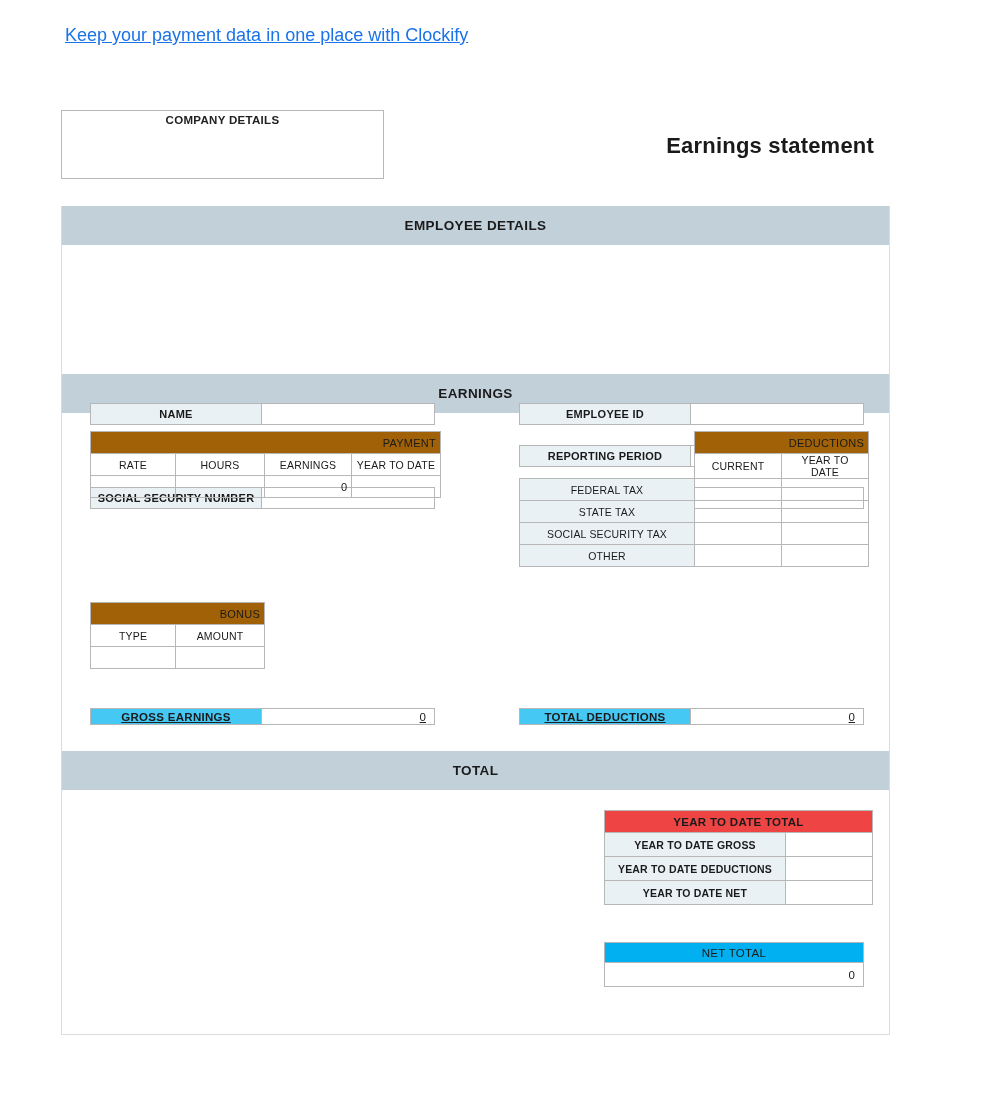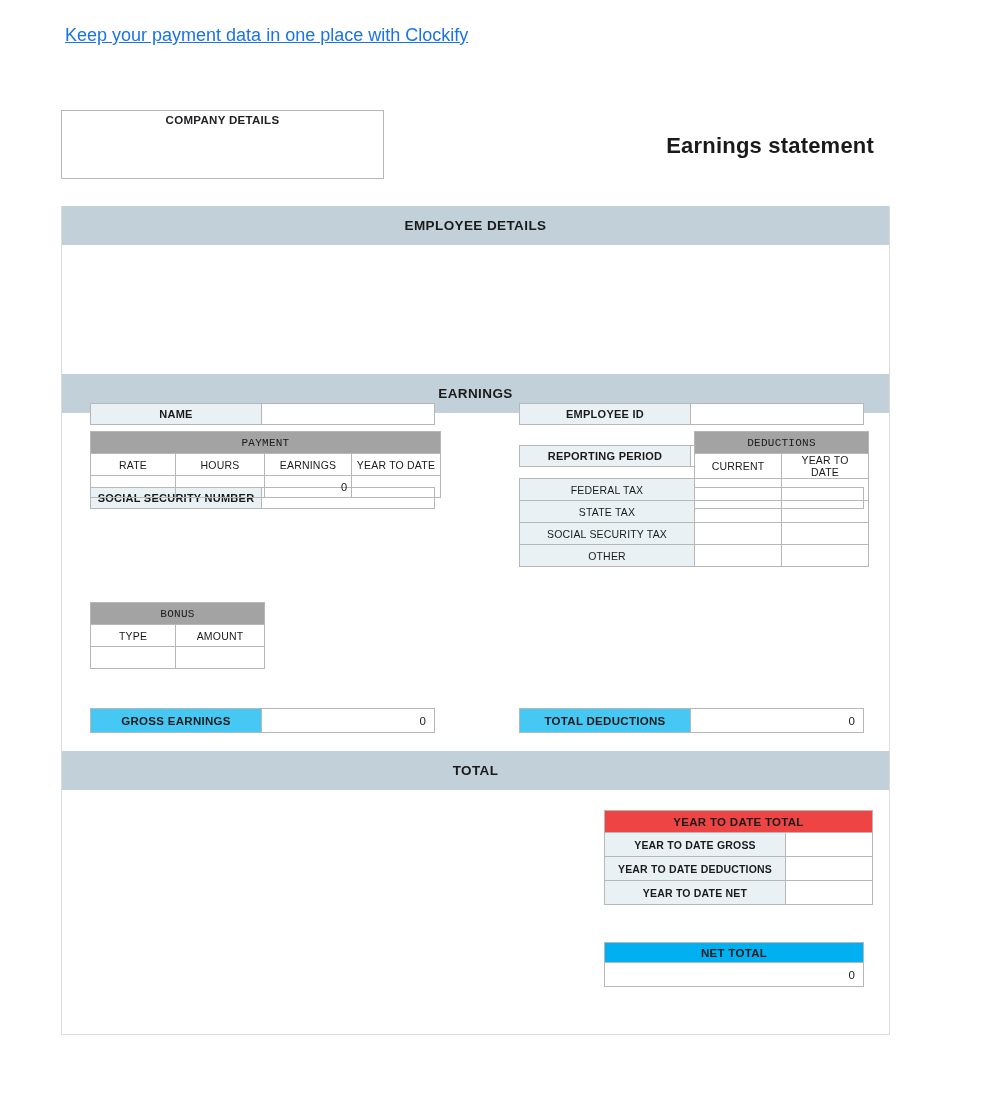--- a/index.html
+++ b/index.html
@@ -139,25 +139,24 @@
     font-size: 11px;
   }
   table.grid td, table.grid th {
     border: 1px solid #b7b7b7;
     height: 21px;
     padding: 0 4px;
     font-weight: normal;
     color: #1a1a1a;
   }
   .hdr-center {
-    background: #a3a3a3;
-    text-align: center;
+    background: #a16207;
+    text-align: right;
     font-weight: bold;
     letter-spacing: 0.25px;
-    font-family: Liberation Mono, monospace;
   }
   .col-hdr {
     background: #ffffff;
     text-align: center;
     font-weight: bold;
     letter-spacing: 0.2px;
     font-size: 10.5px;
   }
   .num {
     text-align: right;
@@ -185,21 +184,22 @@
 
   
   #bonus-table { left: 28px; top: 189px; }
   #bonus-table .c-type   { width: 76px; }
   #bonus-table .c-amount { width: 80px; }
 
   
   .strip {
     position: absolute;
     display: flex;
-    height: 25px;
+    height: 17px;
+    text-decoration: underline;
   }
   .strip .s-label {
     background: #46c8f5;
     border: 1px solid #b7b7b7;
     box-sizing: border-box;
     font-size: 11.5px;
     font-weight: bold;
     letter-spacing: 0.3px;
     display: flex;
     align-items: center;
@@ -265,21 +265,21 @@
     font-size: 11.5px;
   }
   #net-table td {
     border: 1px solid #b7b7b7;
     height: 23px;
     padding: 0 8px;
   }
   #net-table .net-band {
     background: #00b0f0;
     text-align: center;
-    font-weight: bold;
+    font-weight: normal;
     letter-spacing: 0.3px;
     height: 19px;
     color: #1a1a1a;
   }
   #net-table .net-value {
     text-align: right;
     width: 242px;
   }
 </style>
 </head>

